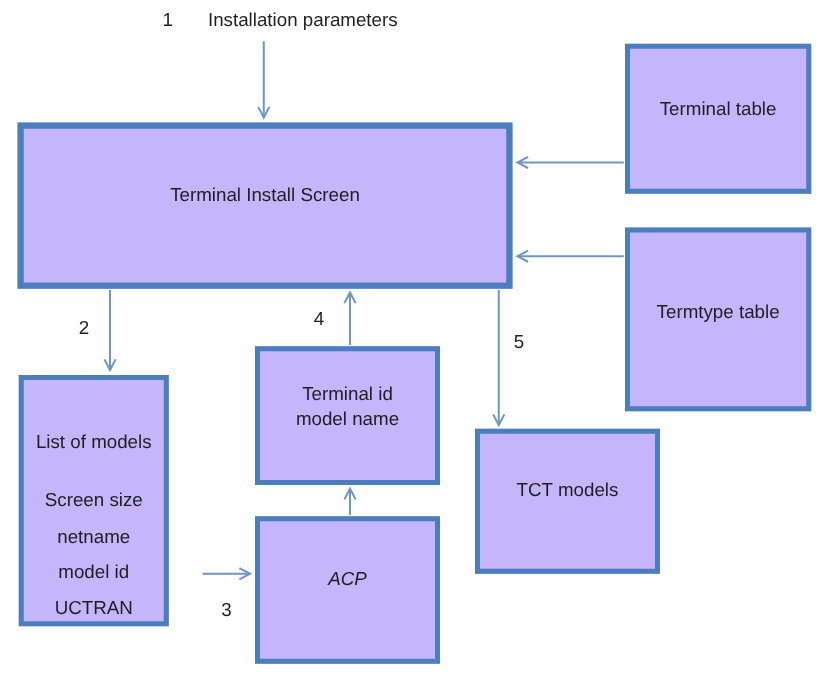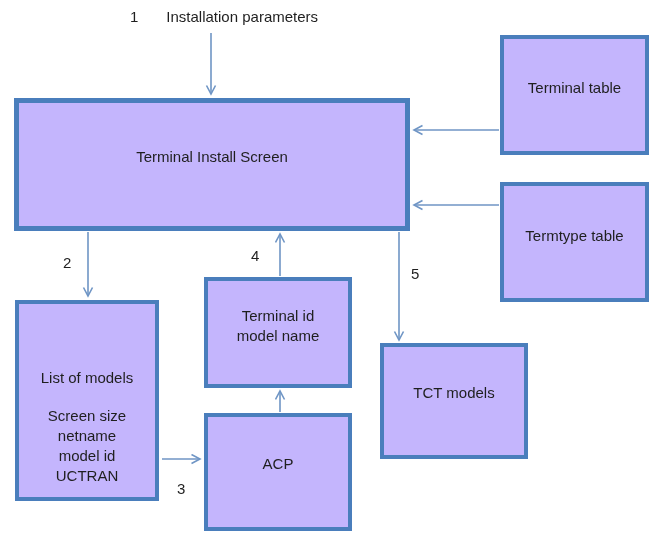--- a/index.html
+++ b/index.html
@@ -24,25 +24,25 @@
     display: flex;
     flex-direction: column;
     align-items: center;
     justify-content: center;
     text-align: center;
     font-size: 15px;
     line-height: 20px;
   }
   #box-terminal-install-process { left: 14px;  top: 98px;  width: 396px; height: 133px; padding-bottom: 16px; }
   #box-terminal-table           { left: 500px; top: 35px;  width: 149px; height: 120px; border-width: 4px; padding-bottom: 14px; }
-  #box-termtype-table           { left: 500px; top: 182px; width: 149px; height: 120px; border-width: 4px; padding-bottom: 12px; }
-  #box-list-of-models           { left: 15px;  top: 300px; width: 144px; height: 201px; border-width: 4px;
-                                  justify-content: center; padding-top: 52px; }
+  #box-termtype-table           { left: 500px; top: 182px; width: 149px; height: 147px; border-width: 4px; padding-bottom: 12px; }
+  #box-list-of-models           { left: 15px;  top: 300px; width: 120px; height: 201px; border-width: 4px;
+                                  justify-content: space-between; padding-top: 40px; }
   #box-terminal-id              { left: 204px; top: 277px; width: 148px; height: 111px; border-width: 4px; padding-bottom: 14px; align-items: center; }
-  #box-acp                      { left: 204px; top: 413px; width: 148px; height: 118px; border-width: 4px; padding-bottom: 16px; }
+  #box-acp                      { left: 204px; top: 413px; width: 148px; height: 118px; border-width: 4px; padding-bottom: 16px; font-style: italic; }
   #box-tct-entry                { left: 380px; top: 343px; width: 148px; height: 116px; border-width: 4px; padding-bottom: 16px; }
 
   .box-line { display: block; }
   .gap-after { margin-bottom: 18px; }
 
   .step-num {
     position: absolute;
     font-size: 15px;
     line-height: 18px;
   }

